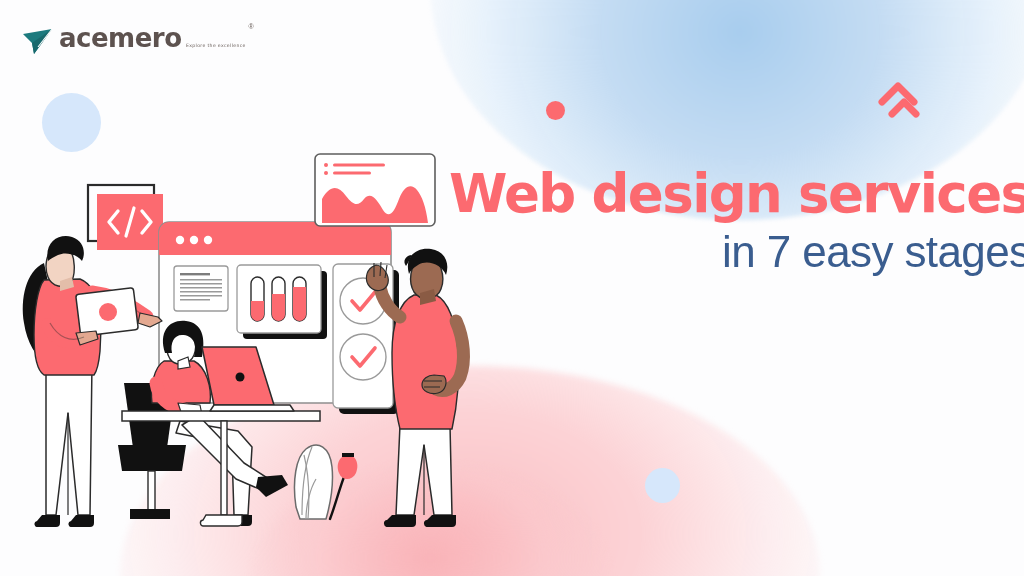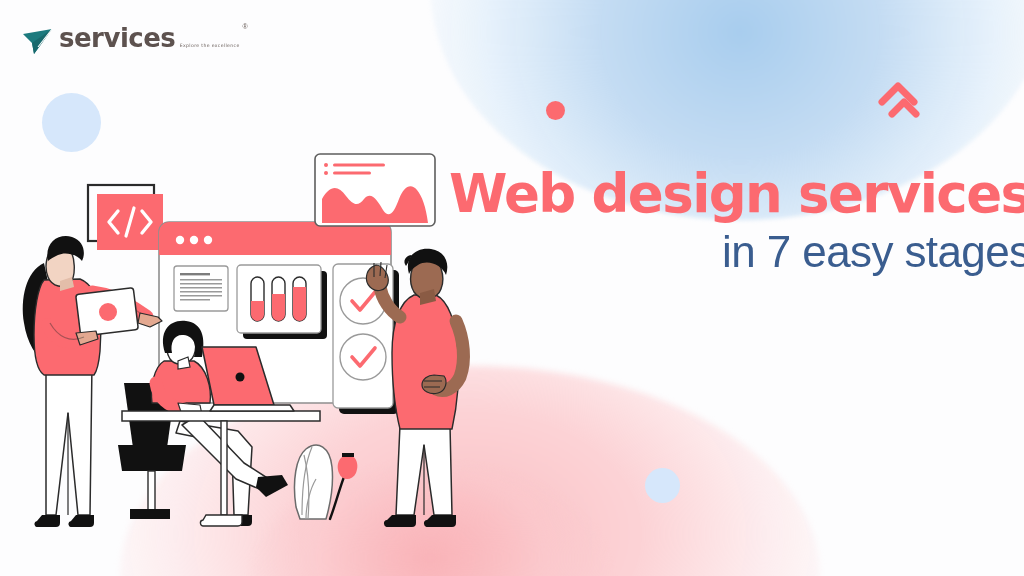--- a/index.html
+++ b/index.html
@@ -143,21 +143,21 @@
 
   <div class="logo">
     <span class="logo-mark">
       <svg width="36" height="28" viewBox="0 0 36 28">
         <path d="M1 7 L30 2 L12 27 L10 16 Z" fill="#1c7a7e"></path>
         <path d="M30 2 L10 16 L12 27 Z" fill="#18696d"></path>
         <path d="M30 2 L16 20" stroke="#ffffff" stroke-width="1.1" fill="none"></path>
       </svg>
     </span>
     <span class="logo-textwrap">
-      <span class="logo-word">services</span>
+      <span class="logo-word">acemero</span>
       <span class="logo-reg">®</span>
       <span class="logo-tag">Explore the excellence</span>
     </span>
   </div>
 
   <div class="headline">
     <div class="headline-main">Web design services</div>
     <div class="headline-sub">in 7 easy stages</div>
   </div>
 

